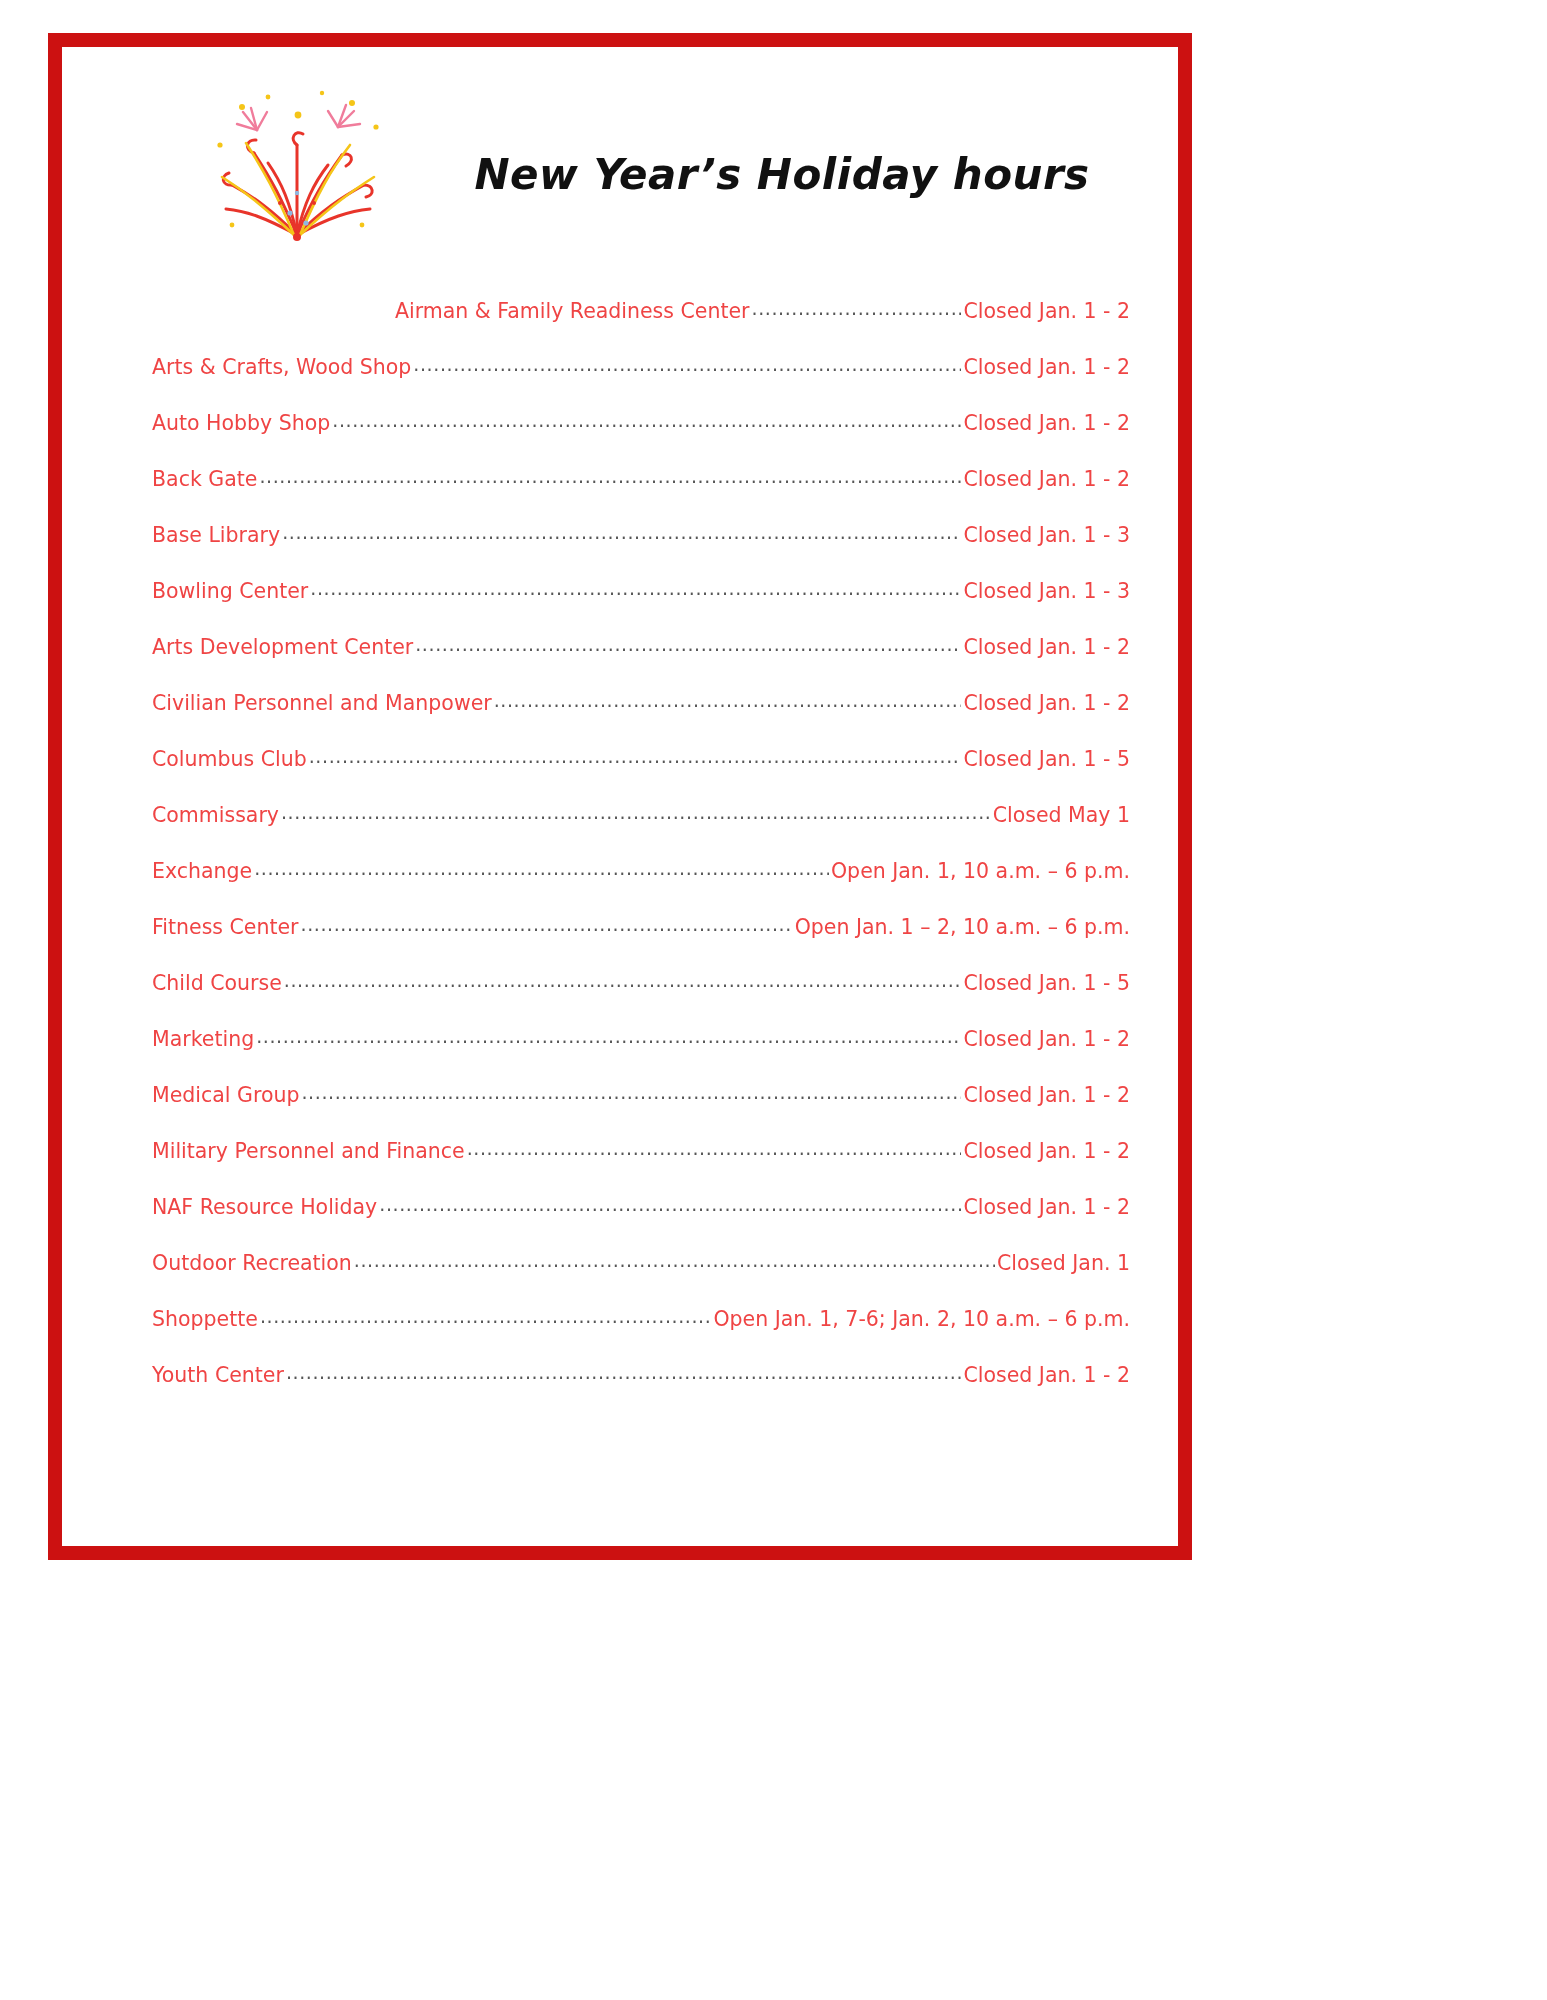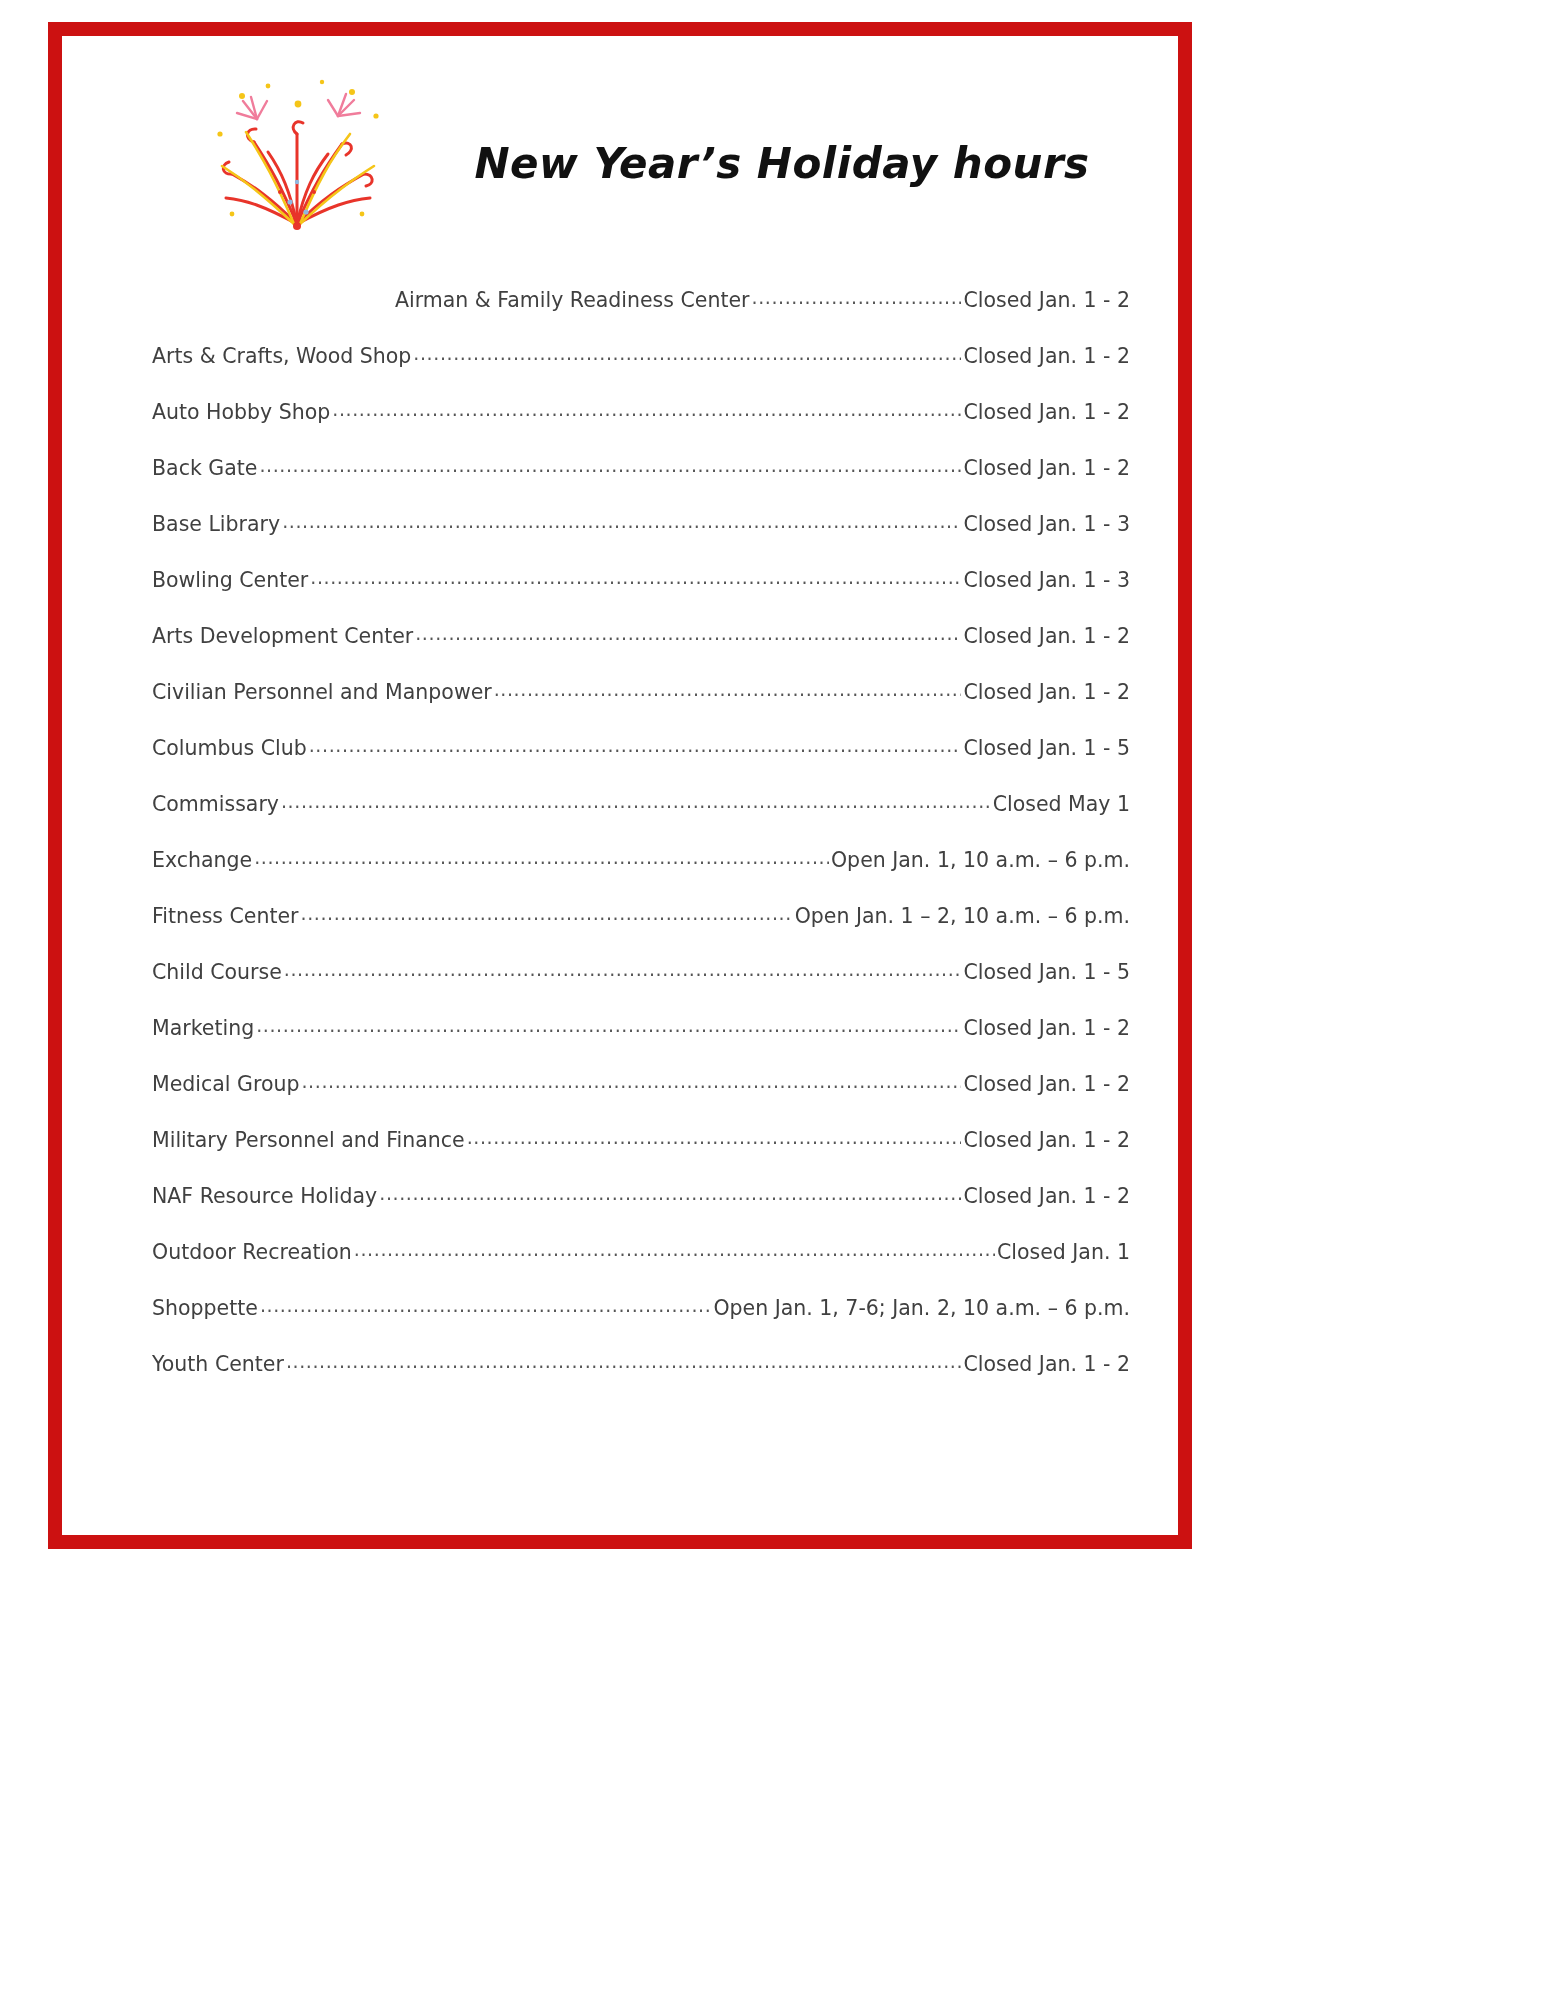--- a/index.html
+++ b/index.html
@@ -16,21 +16,21 @@
     width: 1547px;
     height: 2000px;
     background: #ffffff;
     box-sizing: border-box;
   }
 
   
   .frame {
     position: absolute;
     left: 48px;
-    top: 22px;
+    top: 33px;
     width: 1144px;
     height: 1527px;
     border: 14px solid #CC1111;
     background: #ffffff;
     box-sizing: border-box;
     padding-left: 45px;
   }
 
   .inner {
     position: absolute;
@@ -75,21 +75,21 @@
     position: relative;
     margin-top: 58px;
     padding: 0 18px 0 60px;
   }
 
   .row {
     display: flex;
     align-items: flex-start;
     font-family: "DejaVu Sans", sans-serif;
     font-size: 20.5px;
-    color: #404040;
+    color: #ef4444;
     height: 56px;
     line-height: 56px;
     white-space: nowrap;
   }
 
   .row.indent {
     padding-left: 243px;
   }
 
   .row .name {

